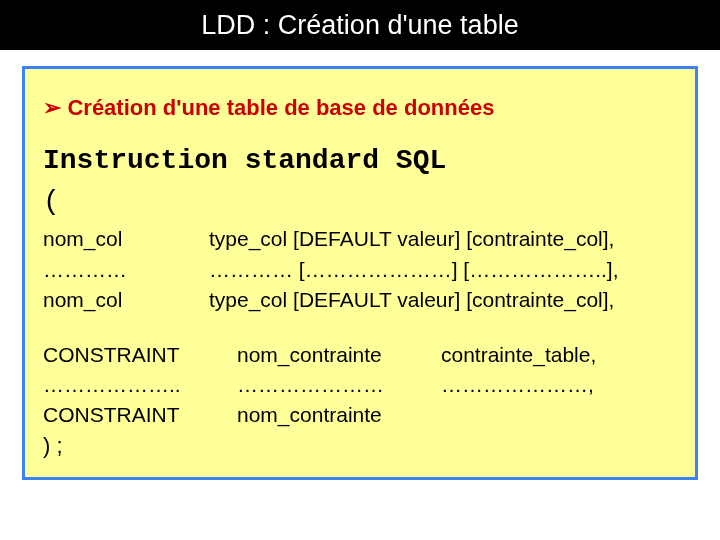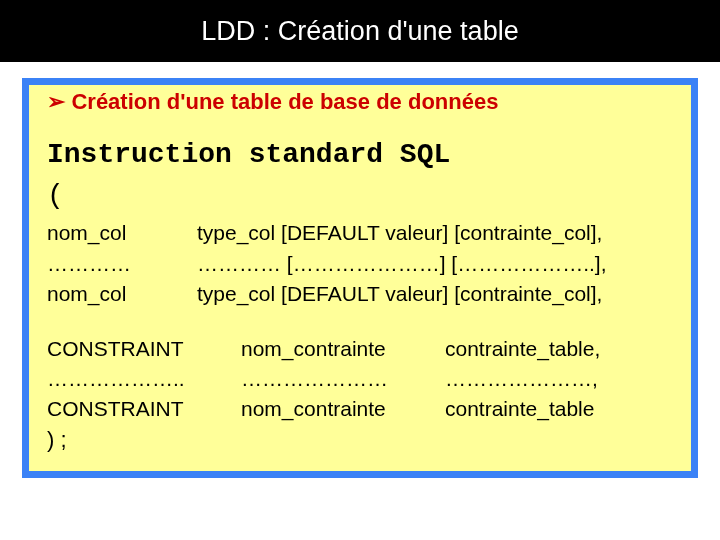--- a/index.html
+++ b/index.html
@@ -5,35 +5,35 @@
   * { box-sizing: border-box; margin: 0; padding: 0; }
   body {
     width: 720px;
     height: 540px;
     background: #ffffff;
     font-family: Arial, Helvetica, sans-serif;
     overflow: hidden;
   }
   .title-bar {
     width: 100%;
-    height: 62px;
+    height: 50px;
     background: #000000;
     color: #ffffff;
     display: flex;
     align-items: center;
     justify-content: center;
     font-size: 27px;
   }
   .content-wrap {
     padding: 16px 22px 22px 22px;
   }
   .card {
-    border: 7px solid #3b82f6;
+    border: 3px solid #3b82f6;
     background: #ffff99;
-    padding: 4px 18px 18px 18px;
+    padding: 26px 18px 18px 18px;
     color: #000000;
   }
   .heading {
     color: #cc0000;
     font-weight: bold;
     font-size: 22px;
     margin-bottom: 20px;
   }
   .arrow {
     display: inline-block;
@@ -45,21 +45,21 @@
   .sql {
     font-size: 28px;
     line-height: 1.45;
     white-space: pre;
     font-family: Liberation Mono, monospace;
   }
   .bold { font-weight: bold; }
   .cols {
     display: grid;
     grid-template-columns: 130px auto;
-    column-gap: 20px;
+    column-gap: 36px;
     font-size: 21px;
     line-height: 1.45;
     margin-top: 2px;
   }
   .cons {
     display: grid;
     grid-template-columns: 190px 200px auto;
     column-gap: 4px;
     font-size: 21px;
     line-height: 1.45;
@@ -98,19 +98,18 @@
 
     <div class="cons">
       <div>CONSTRAINT</div>
       <div>nom_contrainte</div>
       <div>contrainte_table,</div>
       <div>………………..</div>
       <div>…………………</div>
       <div>…………………,</div>
       <div>CONSTRAINT</div>
       <div>nom_contrainte</div>
-      <div>contrainte_table</div>
     </div>
 
     <div class="closer">) ;</div>
 
   </div>
 </div>
 
 </body></html>

